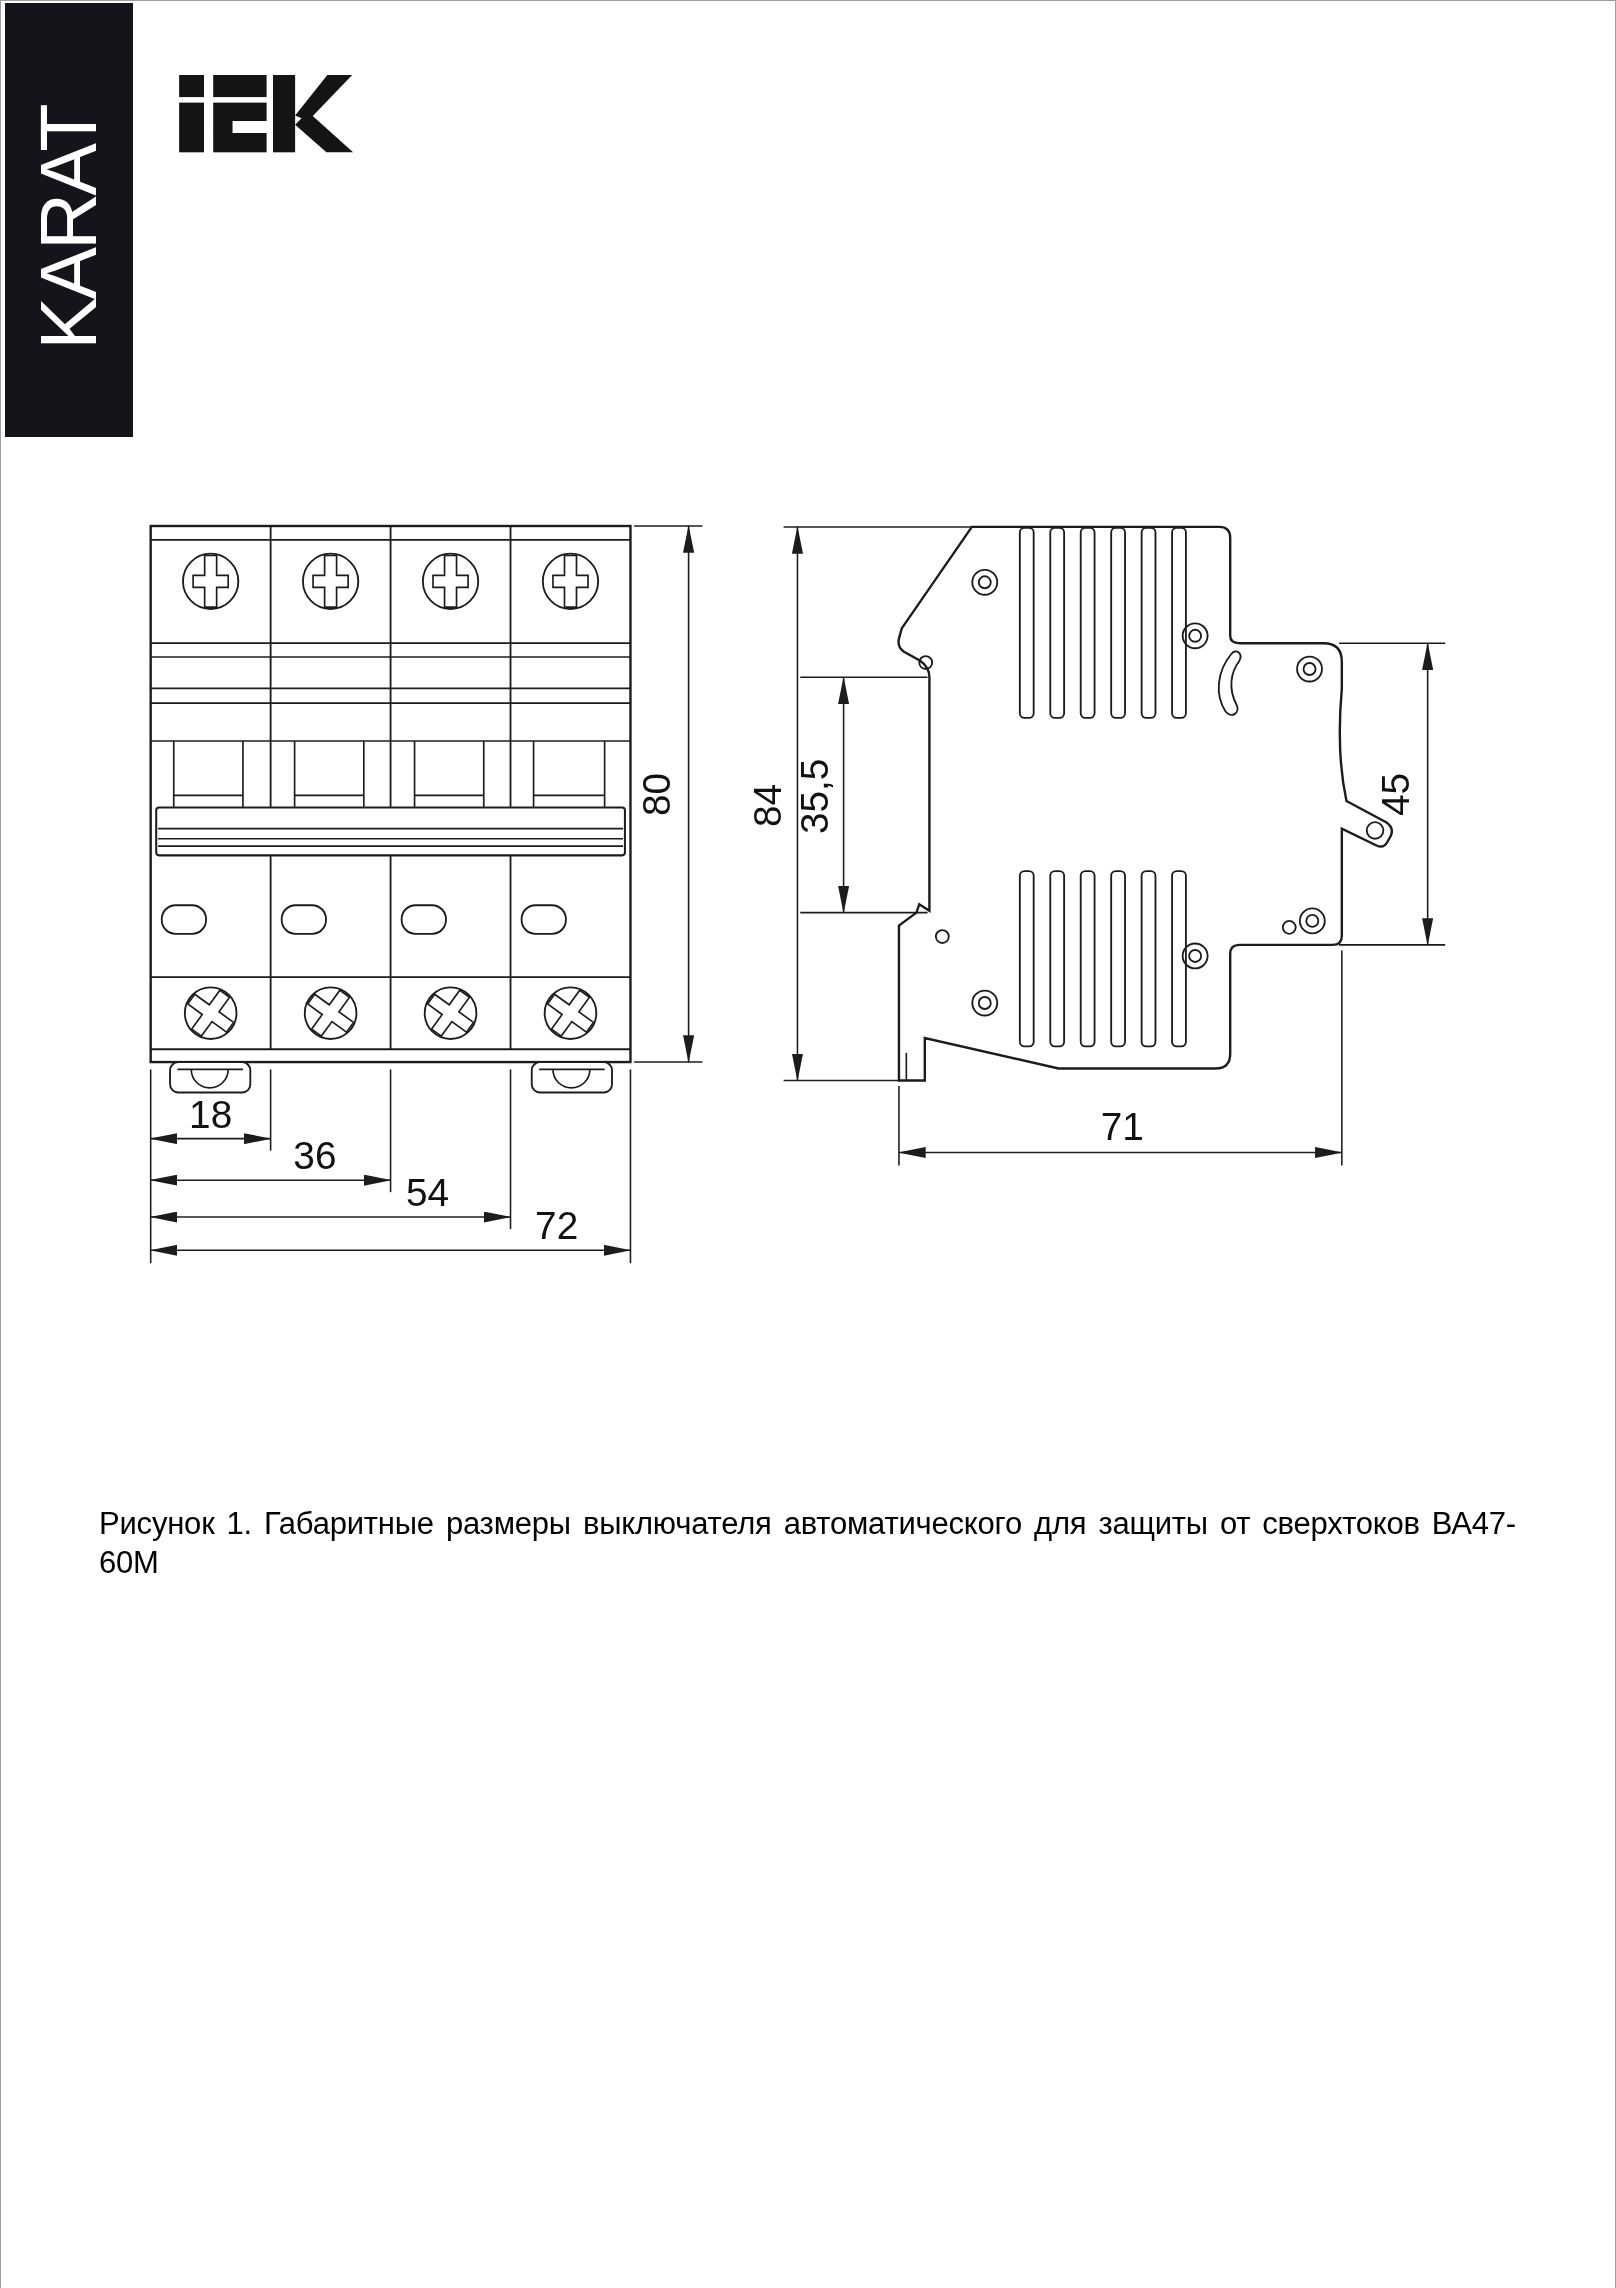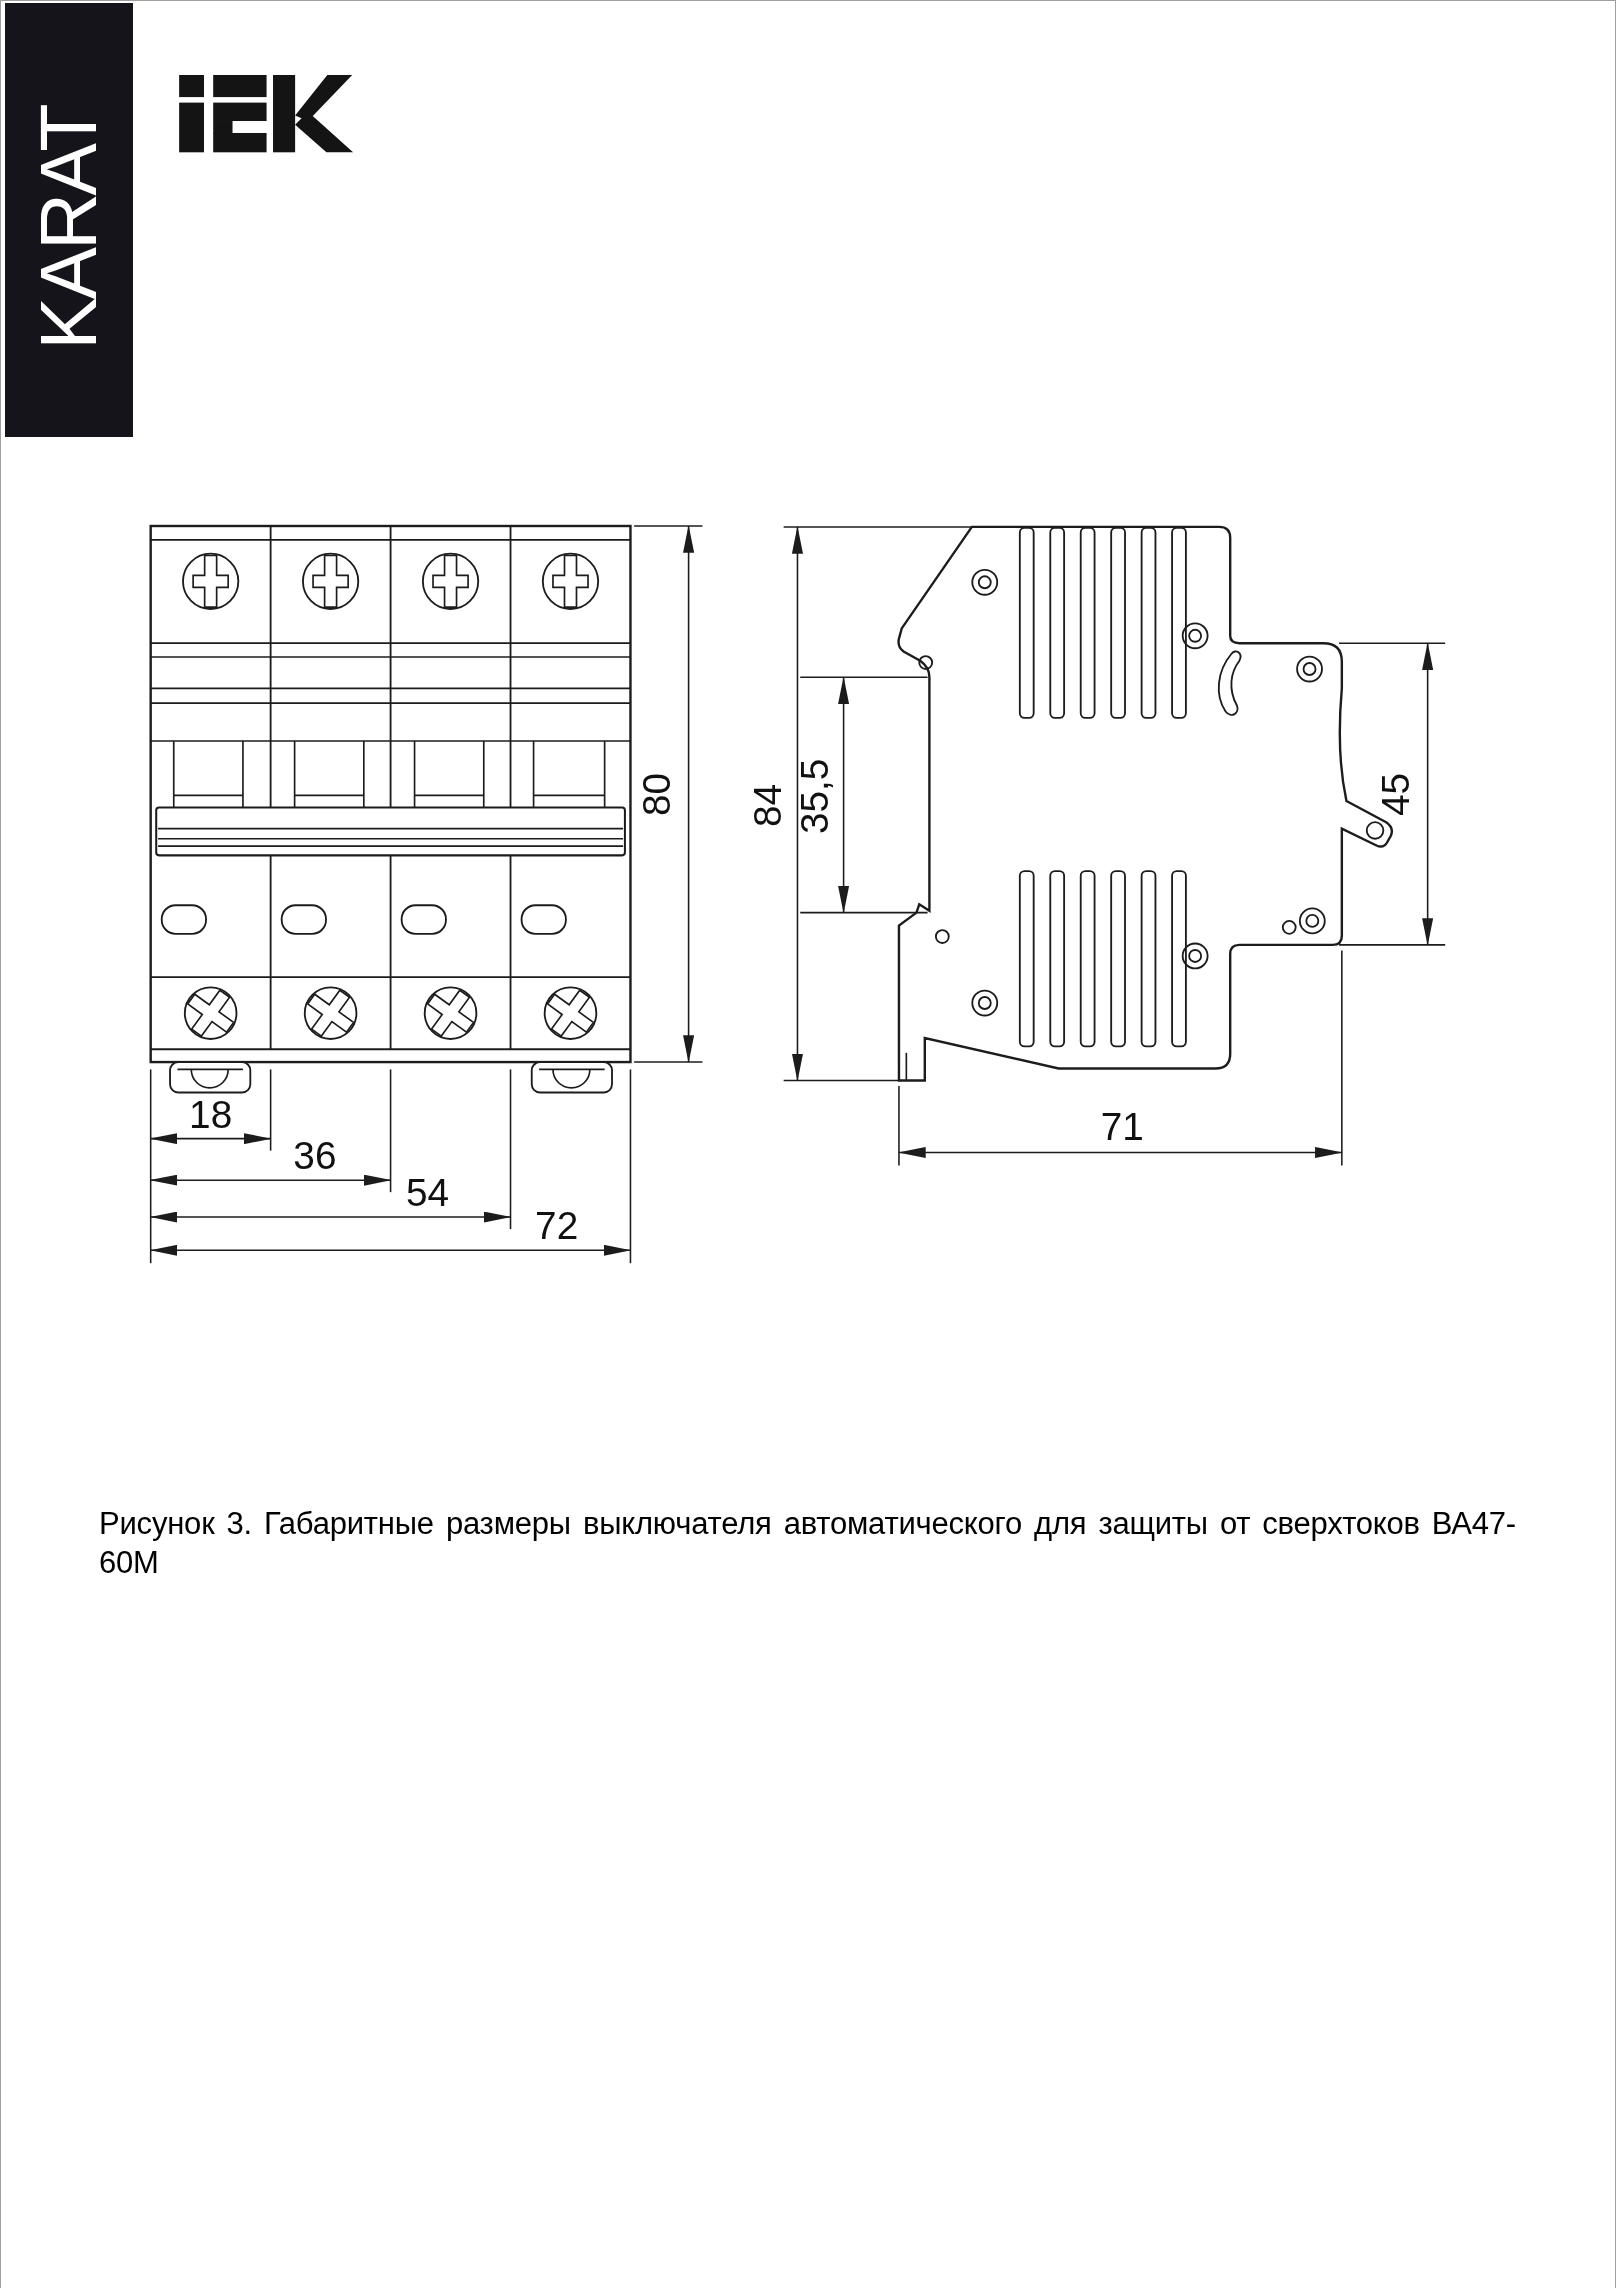--- a/index.html
+++ b/index.html
@@ -272,16 +272,16 @@
       <line class="ln" x1="1546" y1="696" x2="1546" y2="1023" marker-start="url(#as)" marker-end="url(#ae)"></line>
       <text text-anchor="middle" transform="translate(1526,860) rotate(-90)">45</text>
 
       <line class="ln" x1="973" y1="1176" x2="973" y2="1262"></line>
       <line class="ln" x1="1453" y1="1029" x2="1453" y2="1262"></line>
       <line class="ln" x1="973" y1="1248" x2="1453" y2="1248" marker-start="url(#as)" marker-end="url(#ae)"></line>
       <text text-anchor="middle" x="1215" y="1234">71</text>
     </g>
   </svg>
 
-  <div id="caption">Рисунок 3. Габаритные размеры выключателя автоматического для защиты от сверхтоков ВА47-60М</div>
+  <div id="caption">Рисунок 1. Габаритные размеры выключателя автоматического для защиты от сверхтоков ВА47-60М</div>
 
 </div>
 
 
 </body></html>

